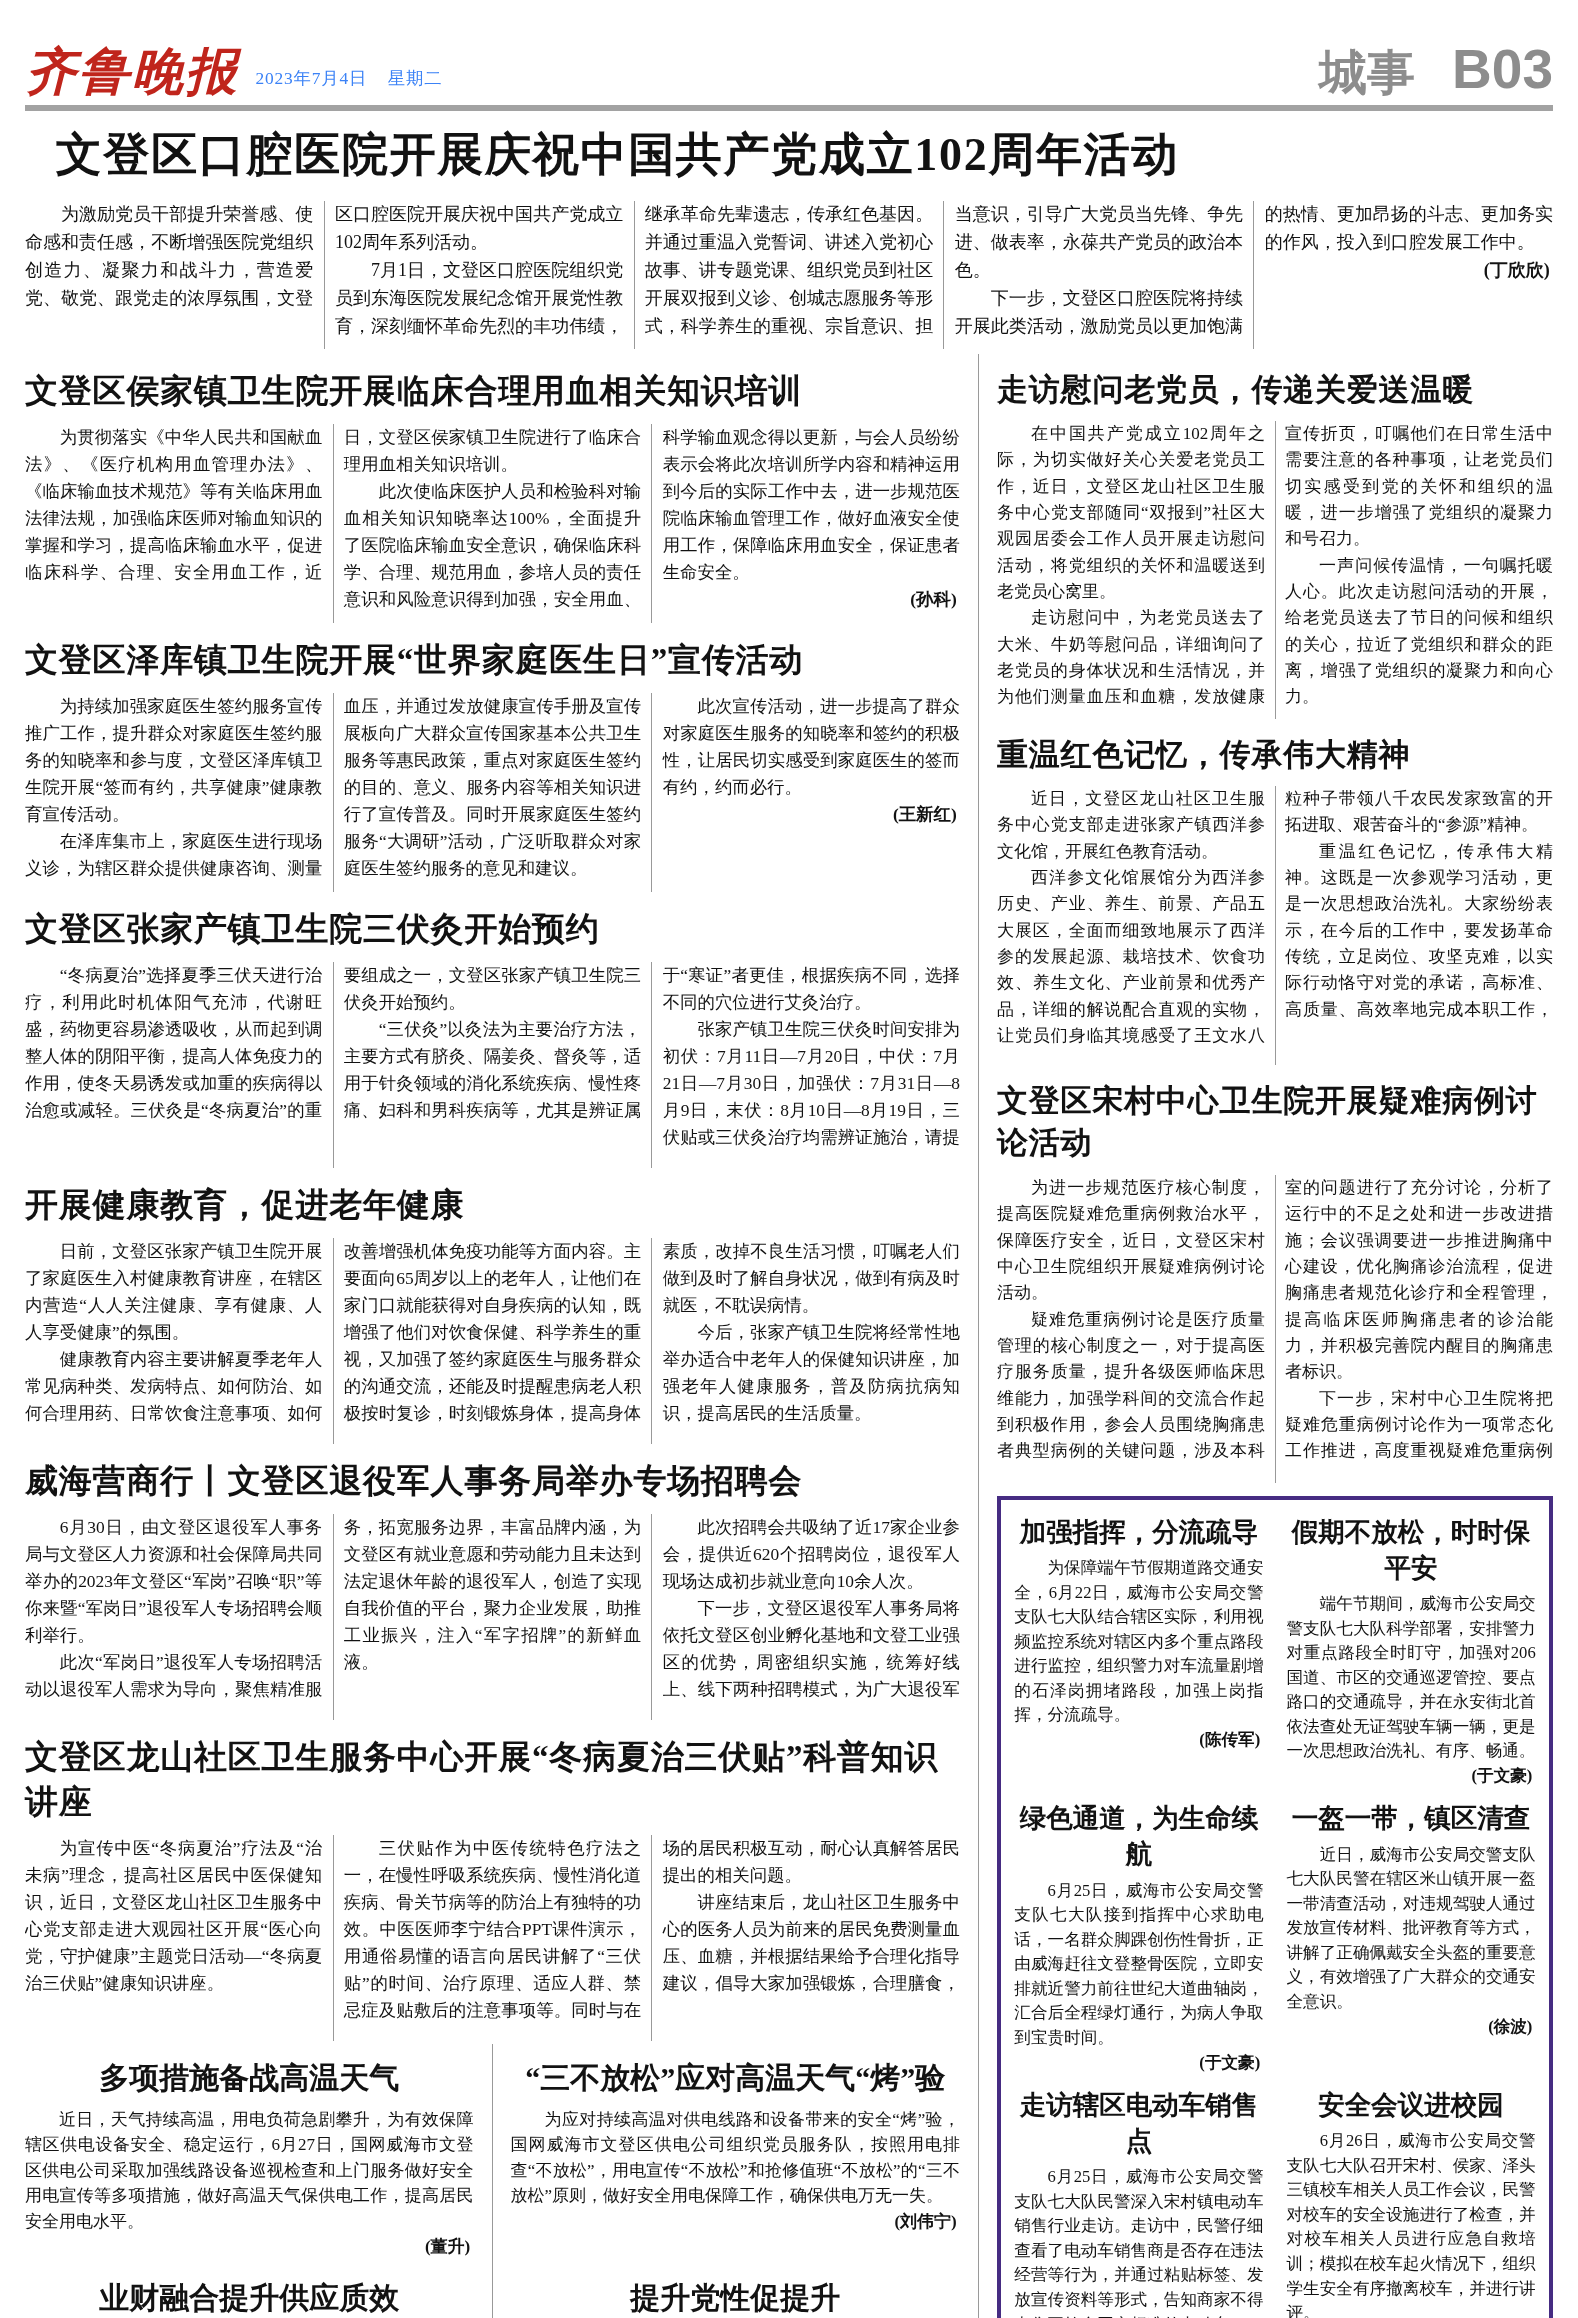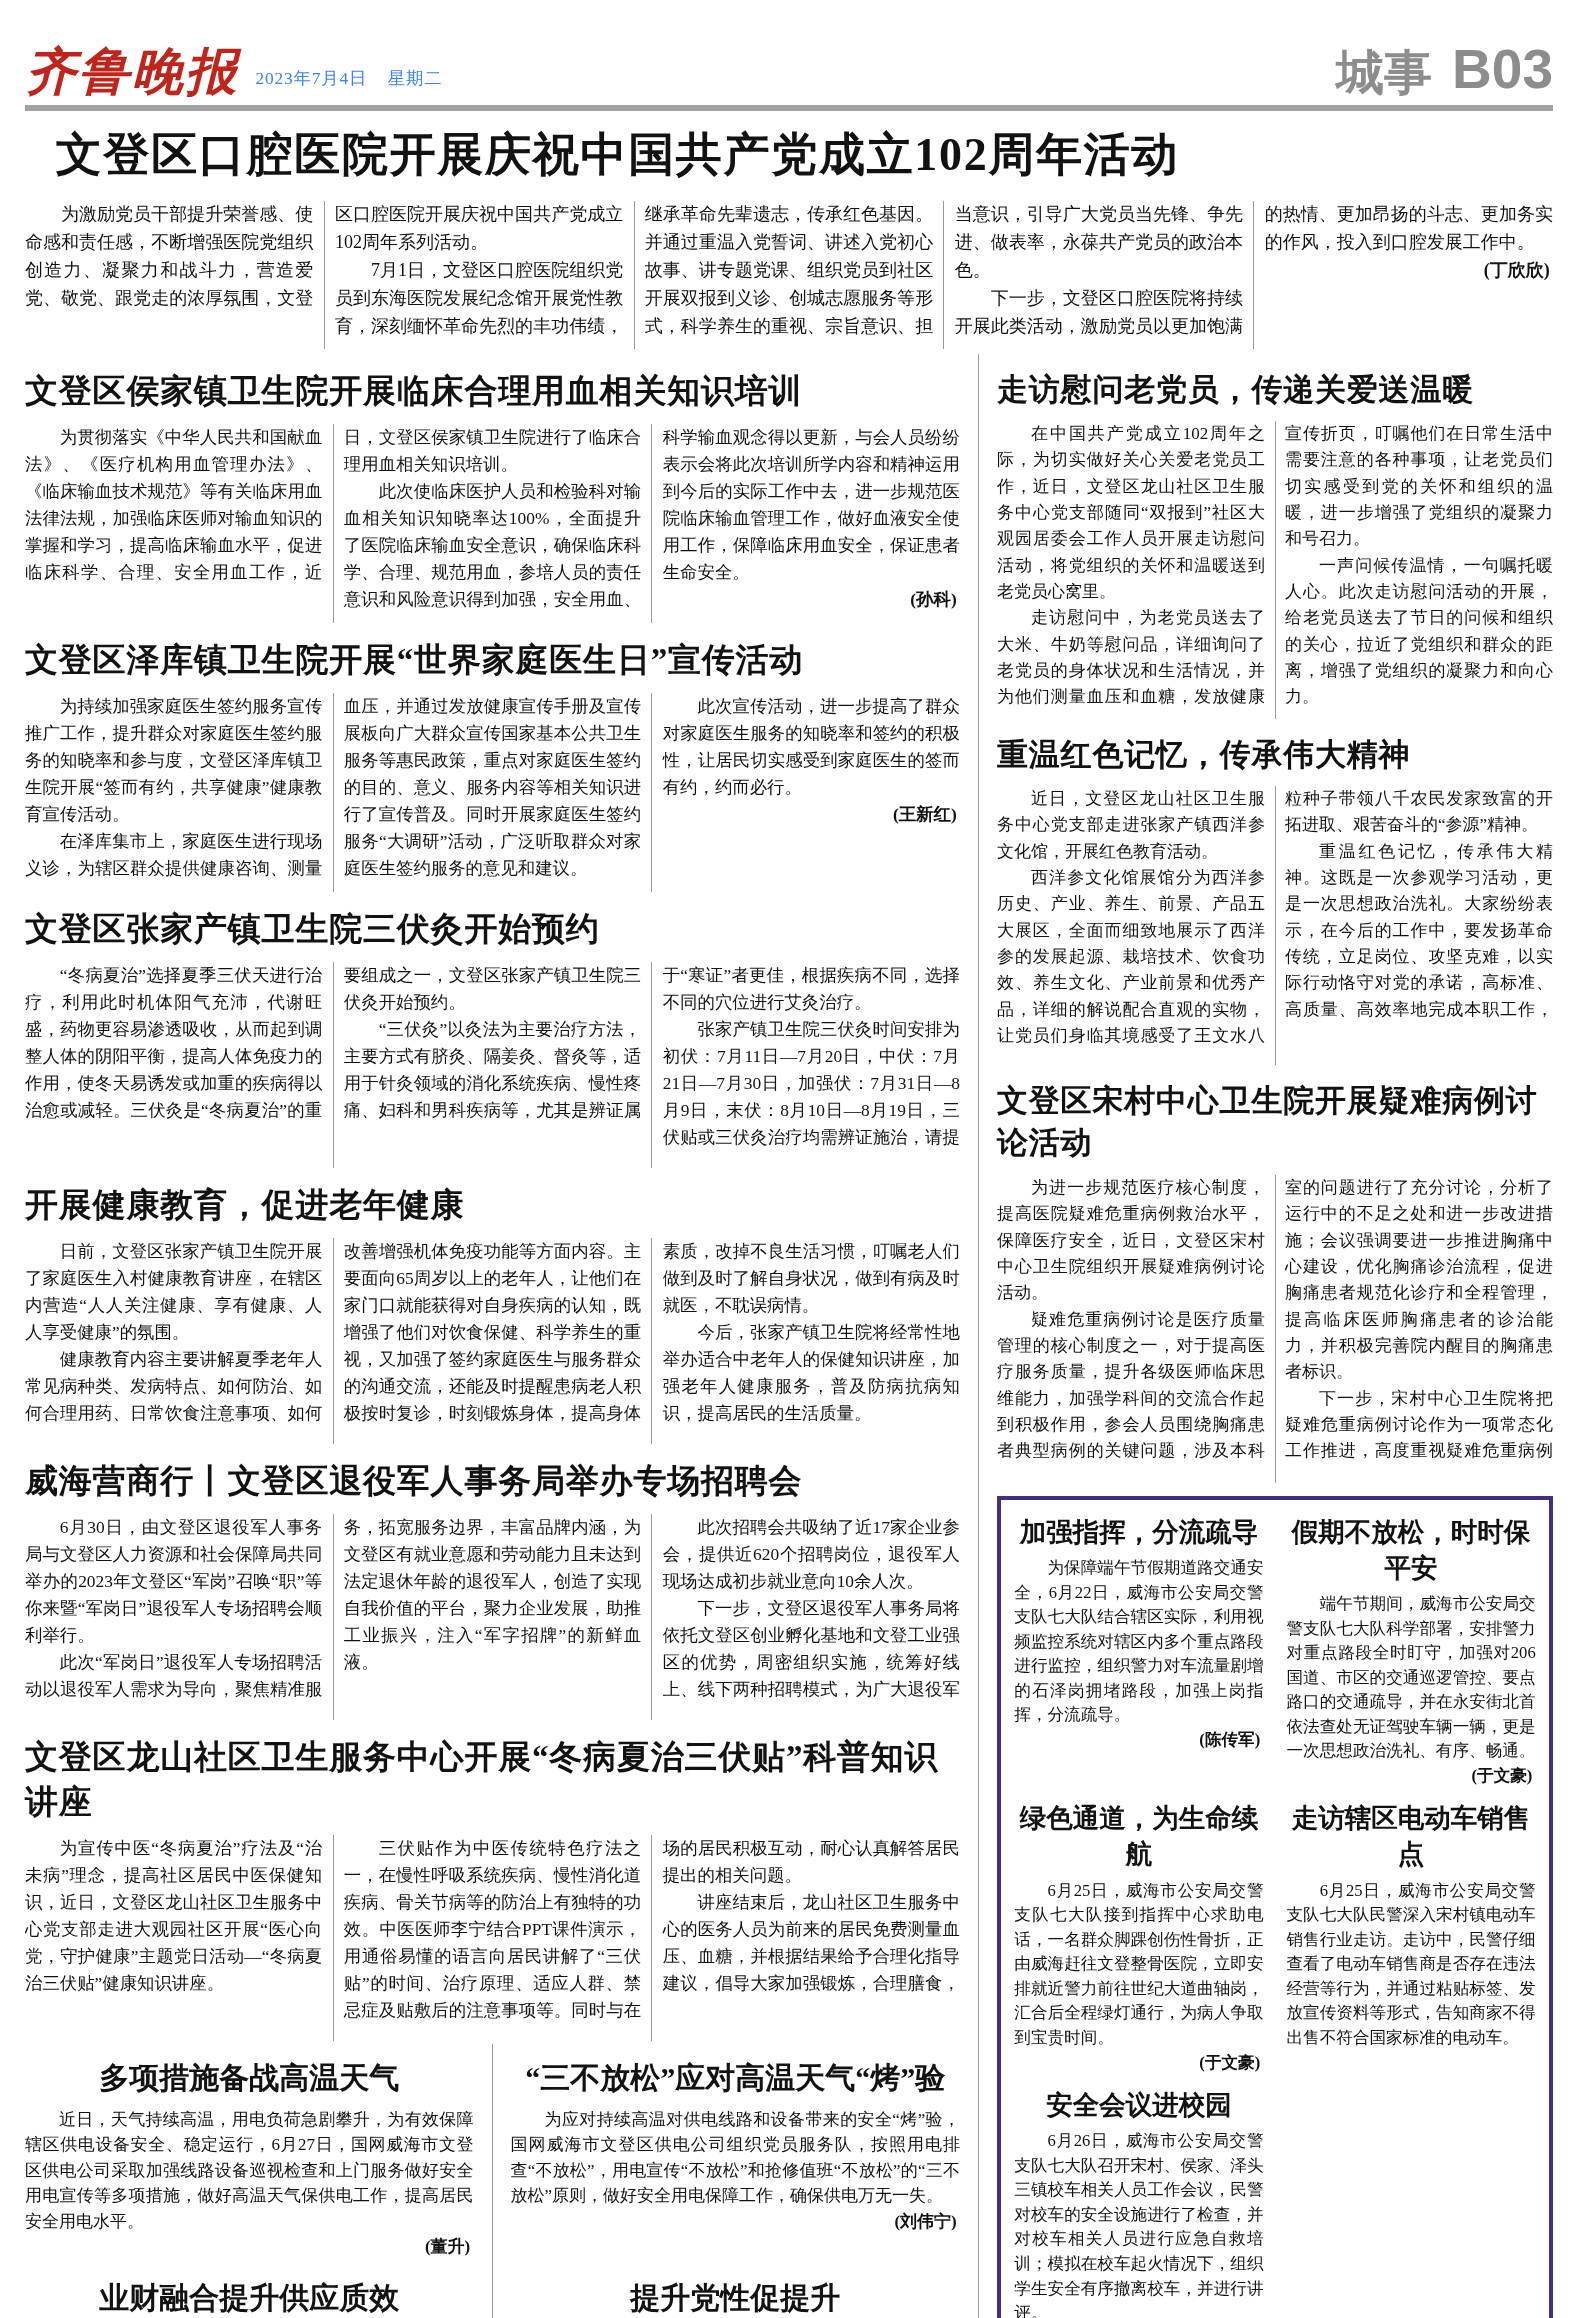--- a/index.html
+++ b/index.html
@@ -10,21 +10,21 @@
   .page{box-sizing:border-box;width:1578px;height:1820px;padding:11.6px 25px 0 25px;}
 
   
   .masthead{display:flex;align-items:flex-end;justify-content:space-between;height:85px;}
   .mast-left{display:flex;align-items:flex-end;}
   .logo{color:#c0251c;font-size:51px;font-weight:900;font-style:italic;letter-spacing:2.5px;
         font-family:"DejaVu Serif",serif;line-height:1;}
   .date-line{font-size:17.4px;color:#3b82f6;margin-left:16.6px;padding-bottom:6.6px;letter-spacing:0.8px;}
   .mast-right{display:flex;align-items:flex-end;gap:20px;color:#8d8d8d;}
   .section-name{font-size:48px;font-weight:900;font-family:"Liberation Sans","DejaVu Sans",sans-serif;line-height:1;}
-  .page-no{font-size:55px;font-weight:700;font-family:"Liberation Sans","DejaVu Sans",sans-serif;line-height:1;}
+  .page-no{font-size:55px;font-weight:700;font-family:"Liberation Sans","DejaVu Sans",sans-serif;line-height:1;margin-left:17px;}
   .rule{height:5.8px;background:#a2a2a2;margin:8.3px 0 13.3px 0;}
 
   
   h1,h2,h3{font-family:"Liberation Serif","DejaVu Serif",serif;}
   .lead-headline{width:1185px;text-align:center;font-size:46px;font-weight:900;letter-spacing:1.7px;margin:3.3px 0 15px 0;}
   .lead-body{column-count:5;column-gap:21.6px;column-rule:0.8px solid #999;
              font-size:18px;line-height:1.55;text-align:justify;height:148px;overflow:hidden;}
   p{margin:0;text-indent:2em;}
   .byline{text-indent:0;text-align:right;font-weight:700;padding-right:3.3px;}
 
@@ -228,20 +228,27 @@
         </section>
 
         <section class="pitem">
           <h3>绿色通道，为生命续航</h3>
           <div class="pbody">
             <p>6月25日，威海市公安局交警支队七大队接到指挥中心求助电话，一名群众脚踝创伤性骨折，正由威海赶往文登整骨医院，立即安排就近警力前往世纪大道曲轴岗，汇合后全程绿灯通行，为病人争取到宝贵时间。</p>
             <p class="byline">(于文豪)</p>
           </div>
         </section>
 
+        <section class="pitem">
+          <h3>一盔一带，镇区清查</h3>
+          <div class="pbody">
+            <p>近日，威海市公安局交警支队七大队民警在辖区米山镇开展一盔一带清查活动，对违规驾驶人通过发放宣传材料、批评教育等方式，讲解了正确佩戴安全头盔的重要意义，有效增强了广大群众的交通安全意识。</p>
+            <p class="byline">(徐波)</p>
+          </div>
+        </section>
 
         <section class="pitem">
           <h3>走访辖区电动车销售点</h3>
           <div class="pbody">
             <p>6月25日，威海市公安局交警支队七大队民警深入宋村镇电动车销售行业走访。走访中，民警仔细查看了电动车销售商是否存在违法经营等行为，并通过粘贴标签、发放宣传资料等形式，告知商家不得出售不符合国家标准的电动车。</p>
 
           </div>
         </section>
 
         <section class="pitem">

